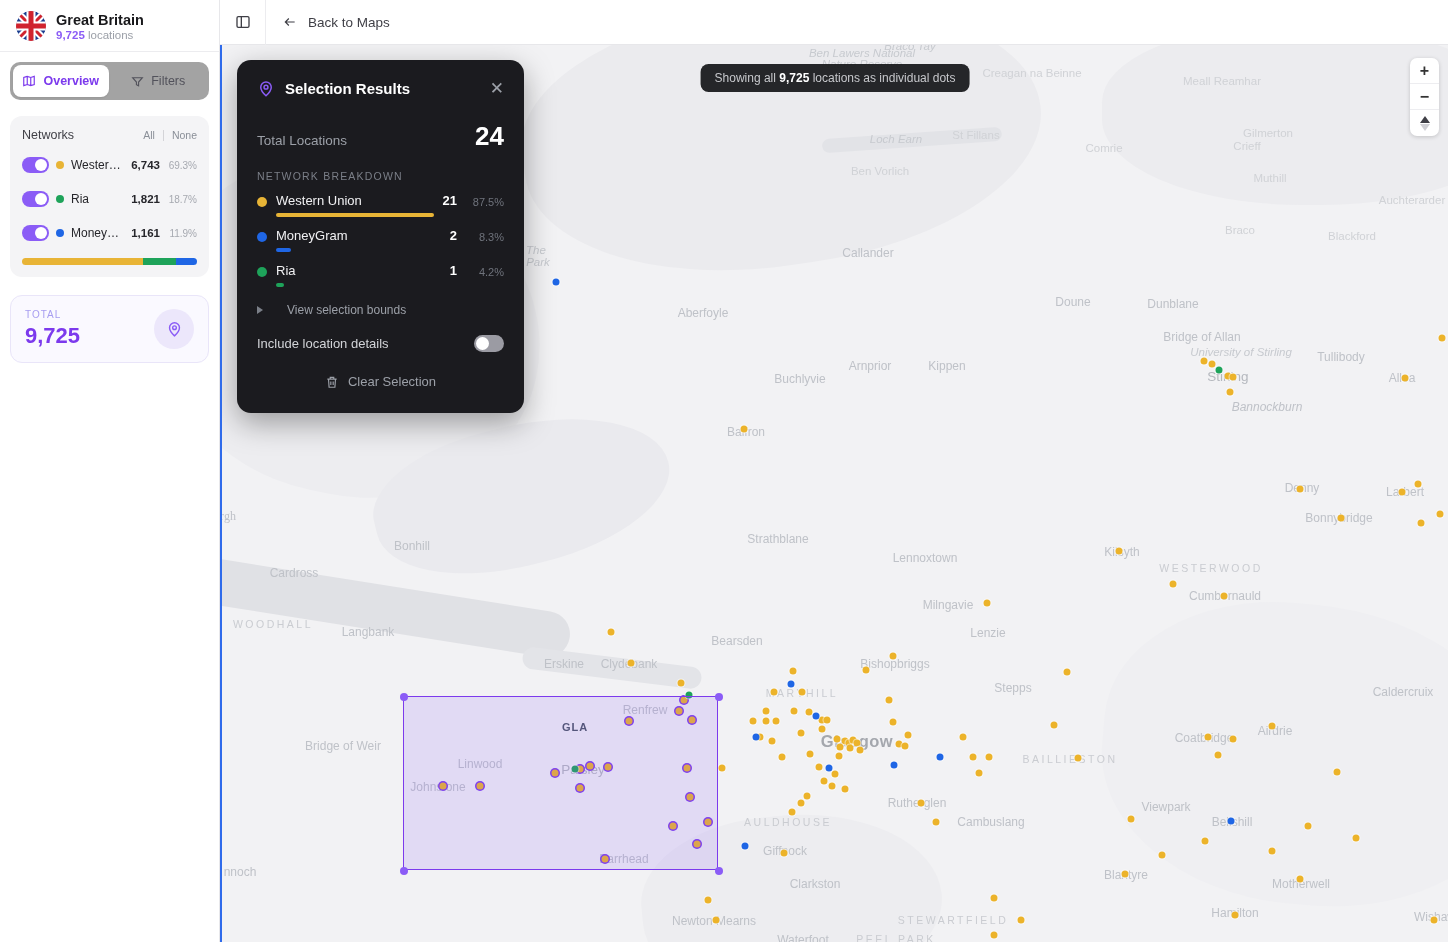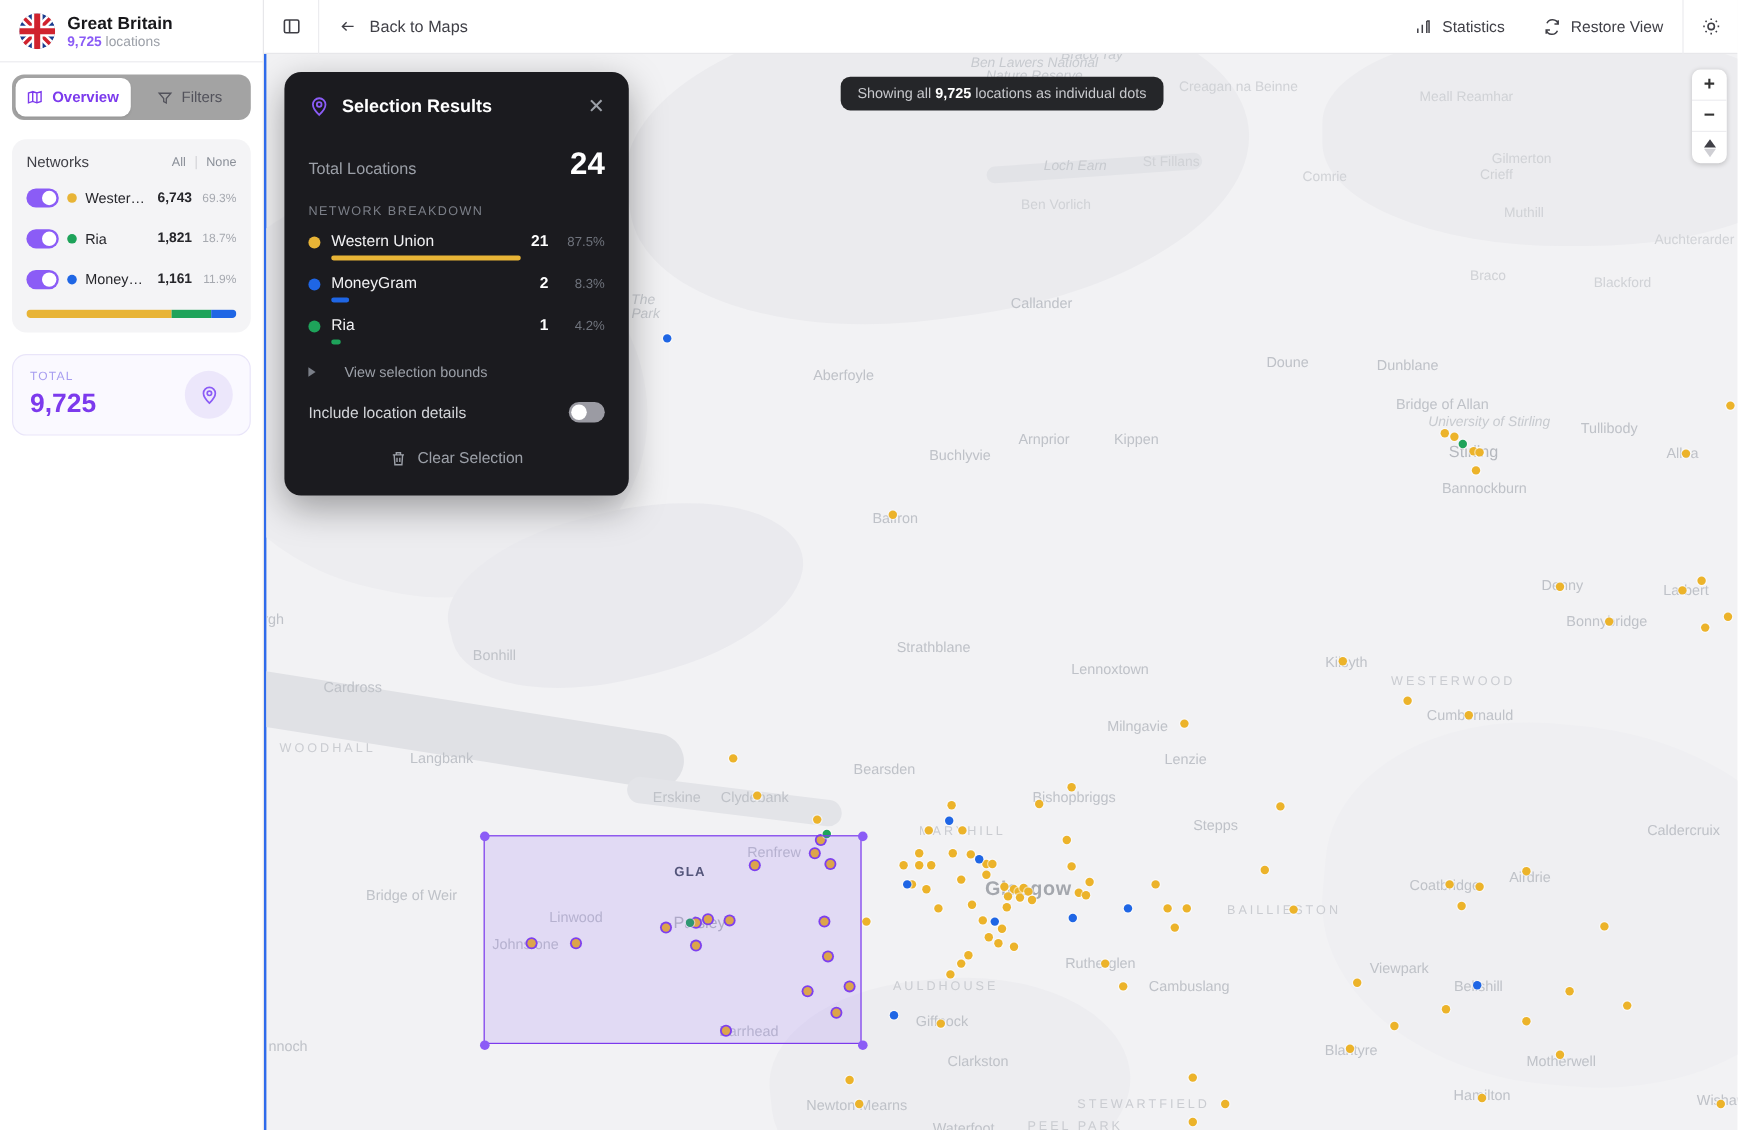--- a/index.html
+++ b/index.html
@@ -235,41 +235,20 @@
           </svg>
       </div>
       <div class="tb-div"></div>
       <div class="back">
         <svg width="16" height="14" viewBox="0 0 24 24" fill="none" stroke="currentColor" stroke-width="2">
             <path d="M20 12 H4 M10 6 L4 12 L10 18"></path>
           </svg>
         <span>Back to Maps</span>
       </div>
     </div>
-    <div class="tb-right">
-      <div class="tb-action">
-        <svg width="15" height="15" viewBox="0 0 24 24" fill="none" stroke="currentColor" stroke-width="2">
-            <path d="M4 20 V14 M10 20 V9 M16 20 V4 M16 4 h3 v16"></path>
-          </svg>
-        <span>Statistics</span>
-      </div>
-      <div class="tb-action">
-        <svg width="15" height="15" viewBox="0 0 24 24" fill="none" stroke="currentColor" stroke-width="2">
-            <path d="M20 8 A8 8 0 0 0 5 7 M4 16 A8 8 0 0 0 19 17 M20 3 V8 H15 M4 21 V16 H9"></path>
-          </svg>
-        <span>Restore View</span>
-      </div>
-      <div class="tb-div"></div>
-      <div class="icon-btn">
-        <svg width="16" height="16" viewBox="0 0 24 24" fill="none" stroke="currentColor" stroke-width="2">
-            <circle cx="12" cy="12" r="4"></circle>
-            <path d="M12 2 V4 M12 20 V22 M2 12 H4 M20 12 H22 M4.9 4.9 L6.3 6.3 M17.7 17.7 L19.1 19.1 M19.1 4.9 L17.7 6.3 M6.3 17.7 L4.9 19.1"></path>
-          </svg>
-      </div>
-    </div>
   </header>
 
   <div class="map">
 
     <div class="blob" style="left:300px;top:-40px;width:520px;height:260px;background:#ebebee;transform:rotate(-8deg)"></div>
     <div class="blob" style="left:880px;top:-20px;width:420px;height:180px;background:#ececef"></div>
     <div class="blob" style="left:-60px;top:120px;width:380px;height:330px;background:#ededf0;transform:rotate(12deg)"></div>
     <div class="blob" style="left:150px;top:380px;width:300px;height:140px;background:#eaeaee;transform:rotate(-14deg)"></div>
     <div class="blob" style="left:600px;top:88px;width:180px;height:14px;background:#e2e3e7;border-radius:8px;transform:rotate(-4deg)"></div>
     <div class="blob" style="left:-30px;top:540px;width:380px;height:46px;background:#e0e1e5;border-radius:24px;transform:rotate(9deg)"></div>
@@ -297,21 +276,21 @@
         <span class="mlabel i" style="left: 316px; top: 217px;">Park</span>
         <span class="mlabel " style="left: 646px; top: 208px;">Callander</span>
         <span class="mlabel " style="left: 851px; top: 257px;">Doune</span>
         <span class="mlabel " style="left: 481px; top: 268px;">Aberfoyle</span>
         <span class="mlabel " style="left: 951px; top: 259px;">Dunblane</span>
         <span class="mlabel " style="left: 980px; top: 292px;">Bridge of Allan</span>
         <span class="mlabel i" style="left: 1019px; top: 307px;">University of Stirling</span>
         <span class="mlabel " style="left: 1119px; top: 312px;">Tullibody</span>
         <span class="mlabel md" style="left: 1006px; top: 331px;">Stirling</span>
         <span class="mlabel " style="left: 1180px; top: 333px;">Alloa</span>
-        <span class="mlabel " style="left: 1015px; top: 362px;">Bannockburn</span>
+        <span class="mlabel " style="left: 1045px; top: 362px; font-style: italic;">Bannockburn</span>
         <span class="mlabel " style="left: 725px; top: 321px;">Kippen</span>
         <span class="mlabel " style="left: 648px; top: 321px;">Arnprior</span>
         <span class="mlabel " style="left: 578px; top: 334px;">Buchlyvie</span>
         <span class="mlabel " style="left: 524px; top: 387px;">Balfron</span>
         <span class="mlabel " style="left: 556px; top: 494px;">Strathblane</span>
         <span class="mlabel " style="left: 703px; top: 513px;">Lennoxtown</span>
         <span class="mlabel " style="left: 900px; top: 507px;">Kilsyth</span>
         <span class="mlabel d" style="left: 989px; top: 523px;">WESTERWOOD</span>
         <span class="mlabel " style="left: 1003px; top: 551px;">Cumbernauld</span>
         <span class="mlabel " style="left: 1117px; top: 473px;">Bonnybridge</span>
@@ -349,21 +328,21 @@
         <span class="mlabel " style="left: 216px; top: 742px;">Johnstone</span>
         <span class="mlabel " style="left: 258px; top: 719px;">Linwood</span>
         <span class="mlabel md" style="left: 361px; top: 724px;">Paisley</span>
         <span class="mlabel " style="left: 423px; top: 665px;">Renfrew</span>
         <span class="mlabel code" style="left: 353px; top: 682px;">GLA</span>
         <span class="mlabel " style="left: 121px; top: 701px;">Bridge of Weir</span>
         <span class="mlabel " style="left: 190px; top: 501px;">Bonhill</span>
         <span class="mlabel " style="left: 72px; top: 528px;">Cardross</span>
         <span class="mlabel d" style="left: 51px; top: 579px;">WOODHALL</span>
         <span class="mlabel " style="left: 146px; top: 587px;">Langbank</span>
-        <span class="mlabel " style="left: 6px; top: 471px;">rgh</span>
+        <span class="mlabel " style="left: 6px; top: 471px; font-family: Liberation Serif, serif;">rgh</span>
         <span class="mlabel " style="left: 18px; top: 827px;">nnoch</span>
       </div>
     <div id="map-dots">
         <div class="mdot" style="left: 522px; top: 384px; background: rgb(236, 179, 42);"></div>
         <div class="mdot" style="left: 982px; top: 316px; background: rgb(236, 179, 42);"></div>
         <div class="mdot" style="left: 990px; top: 319px; background: rgb(236, 179, 42);"></div>
         <div class="mdot" style="left: 1006px; top: 331px; background: rgb(236, 179, 42);"></div>
         <div class="mdot" style="left: 1011px; top: 332px; background: rgb(236, 179, 42);"></div>
         <div class="mdot" style="left: 1008px; top: 347px; background: rgb(236, 179, 42);"></div>
         <div class="mdot" style="left: 1183px; top: 333px; background: rgb(236, 179, 42);"></div>

